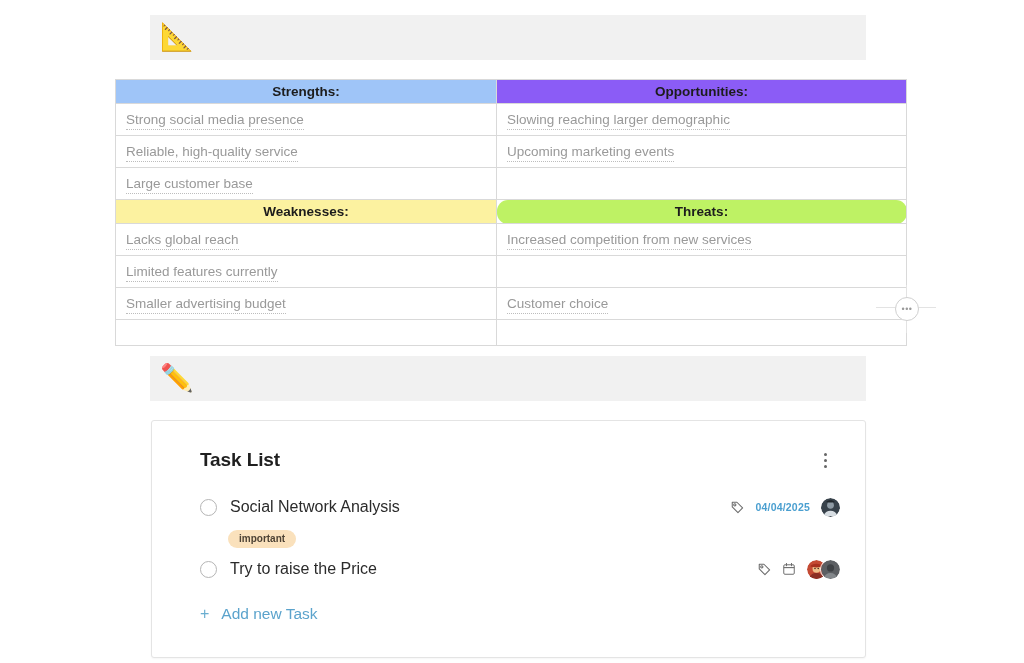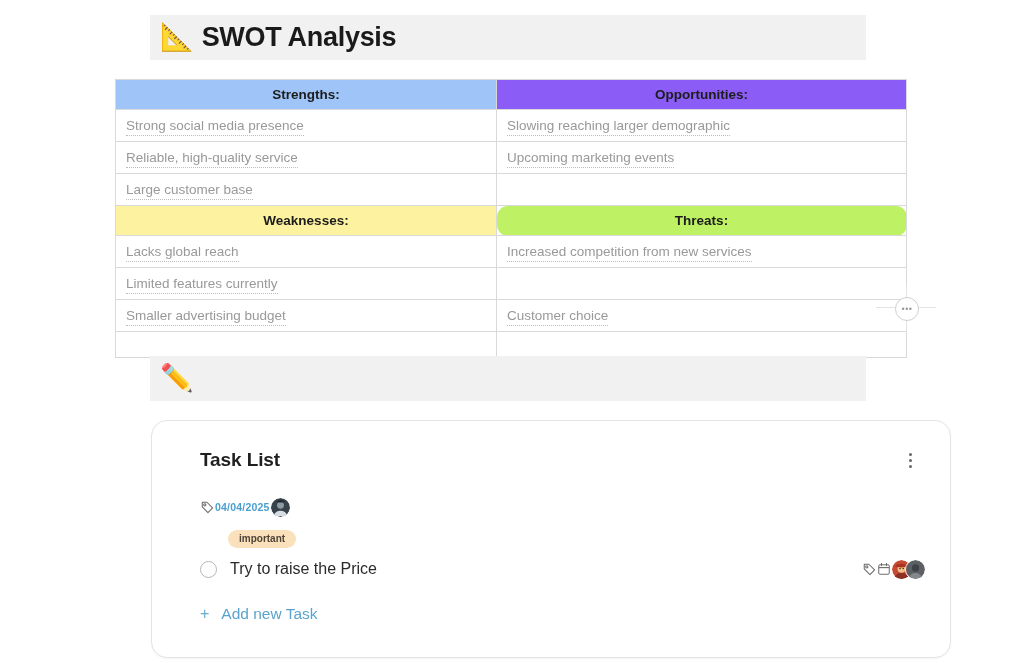--- a/index.html
+++ b/index.html
@@ -66,21 +66,21 @@
     height: 25px;
     padding: 0 10px;
     vertical-align: middle;
     box-sizing: border-box;
   }
   #swot-table td.quad-head {
     text-align: center;
     font-weight: 700;
     font-size: 13.5px;
     color: #1c1c1c;
-    height: 30px;
+    height: 24px;
   }
   .q-strengths   { background: #9fc5f8; }
   .q-opportunities { background: #8b5cf6; }
   .q-weaknesses  { background: #fcf2a0; }
   .q-threats     { background: #bef264; border-radius: 11px; }
 
   .cell-item {
     font-size: 13.5px;
     color: #999999;
     border-bottom: 1px dotted #bdbdbd;
@@ -127,25 +127,25 @@
     height: 48px;
     background: #e3e3e3;
     z-index: 4;
   }
 
   
   #task-card {
     position: absolute;
     left: 151px;
     top: 420px;
-    width: 800px;
+    width: 715px;
     height: 238px;
     background: #ffffff;
     border: 1px solid #e4e4e4;
-    border-radius: 16px;
+    border-radius: 3px;
     box-sizing: border-box;
     box-shadow: 0 1px 2px rgba(0,0,0,0.04);
   }
   #task-card-header {
     display: flex;
     align-items: center;
     justify-content: space-between;
     padding: 28px 30px 0 48px;
   }
   #task-list-title {
@@ -197,20 +197,21 @@
   }
   .task-title {
     font-size: 16px;
     color: #2b2b2b;
     white-space: nowrap;
   }
   .task-right {
     display: flex;
     align-items: center;
     flex: 0 0 auto;
+    gap: 10px;
   }
   .task-date {
     font-size: 10.5px;
     font-weight: 700;
     color: #4a9fd0;
     letter-spacing: 0.2px;
   }
 
   .icon-svg { display: block; }
 
@@ -254,21 +255,20 @@
   #add-task-label {
     color: #5ba3cc;
     font-size: 15.5px;
   }
 </style>
 </head>
 <body>
 
 <div class="section-banner" id="swot-banner">
   <span class="banner-emoji">📐</span>
-  <span class="banner-title">SWOT Analysis</span>
 </div>
 
 <table id="swot-table">
   <colgroup>
       <col style="width:381px">
       <col style="width:410px">
     </colgroup>
   <tbody>
     <tr>
       <td class="quad-head q-strengths">Strengths:</td>
@@ -324,20 +324,24 @@
     <div id="task-menu-button">
       <i></i>
         <i></i>
         <i></i>
     </div>
   </div>
 
   <div class="task-rows">
 
     <div class="task-row">
+      <div class="task-left">
+        <div class="task-checkbox"></div>
+        <div class="task-title">Social Network Analysis</div>
+      </div>
       <div class="task-right">
         <span>
           <svg class="icon-svg" width="15" height="15" viewBox="0 0 20 20" fill="none" stroke="#6b6b6b" stroke-width="1.4">
             <path d="M3 3h6.2l7.6 7.6-6.2 6.2L3 9.2V3z" stroke-linejoin="round"></path>
             <circle cx="6.4" cy="6.4" r="1.5"></circle>
           </svg>
         </span>
         <span class="task-date">04/04/2025</span>
         <span class="avatar">
           <svg width="19" height="19" viewBox="0 0 20 20">

